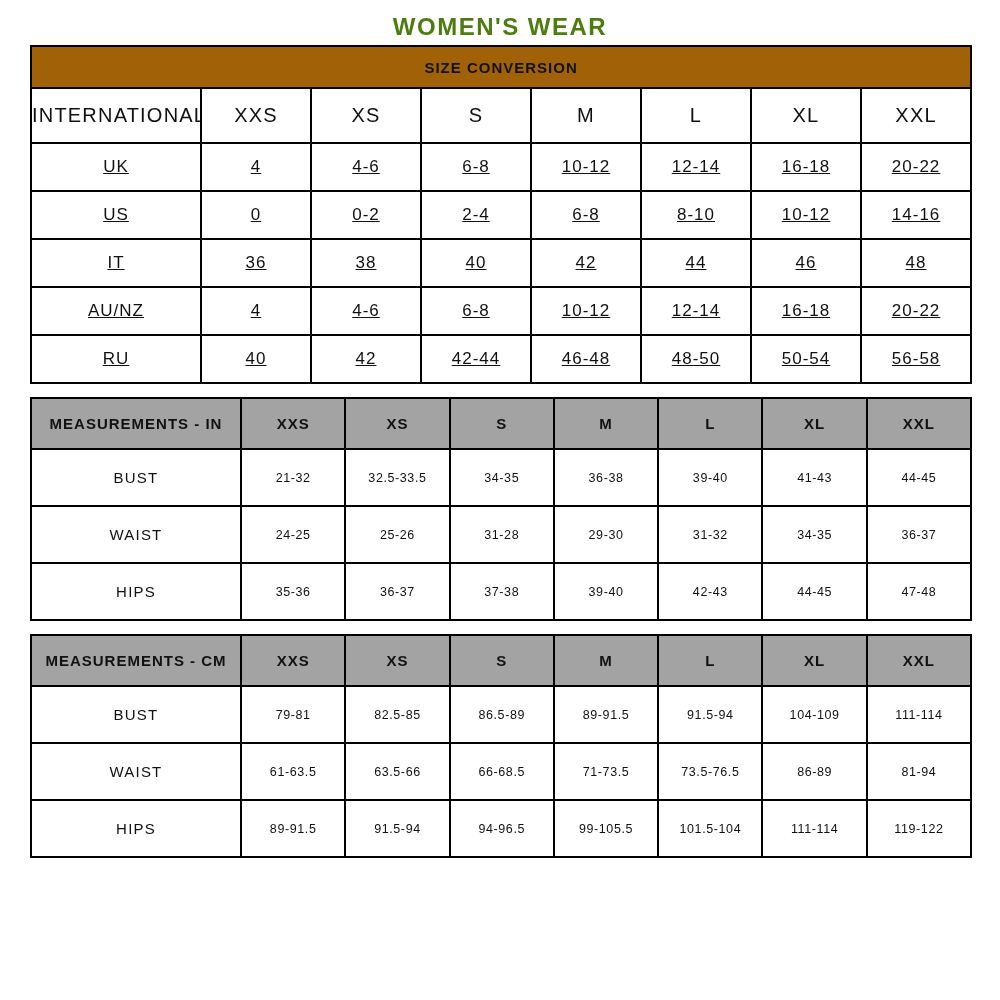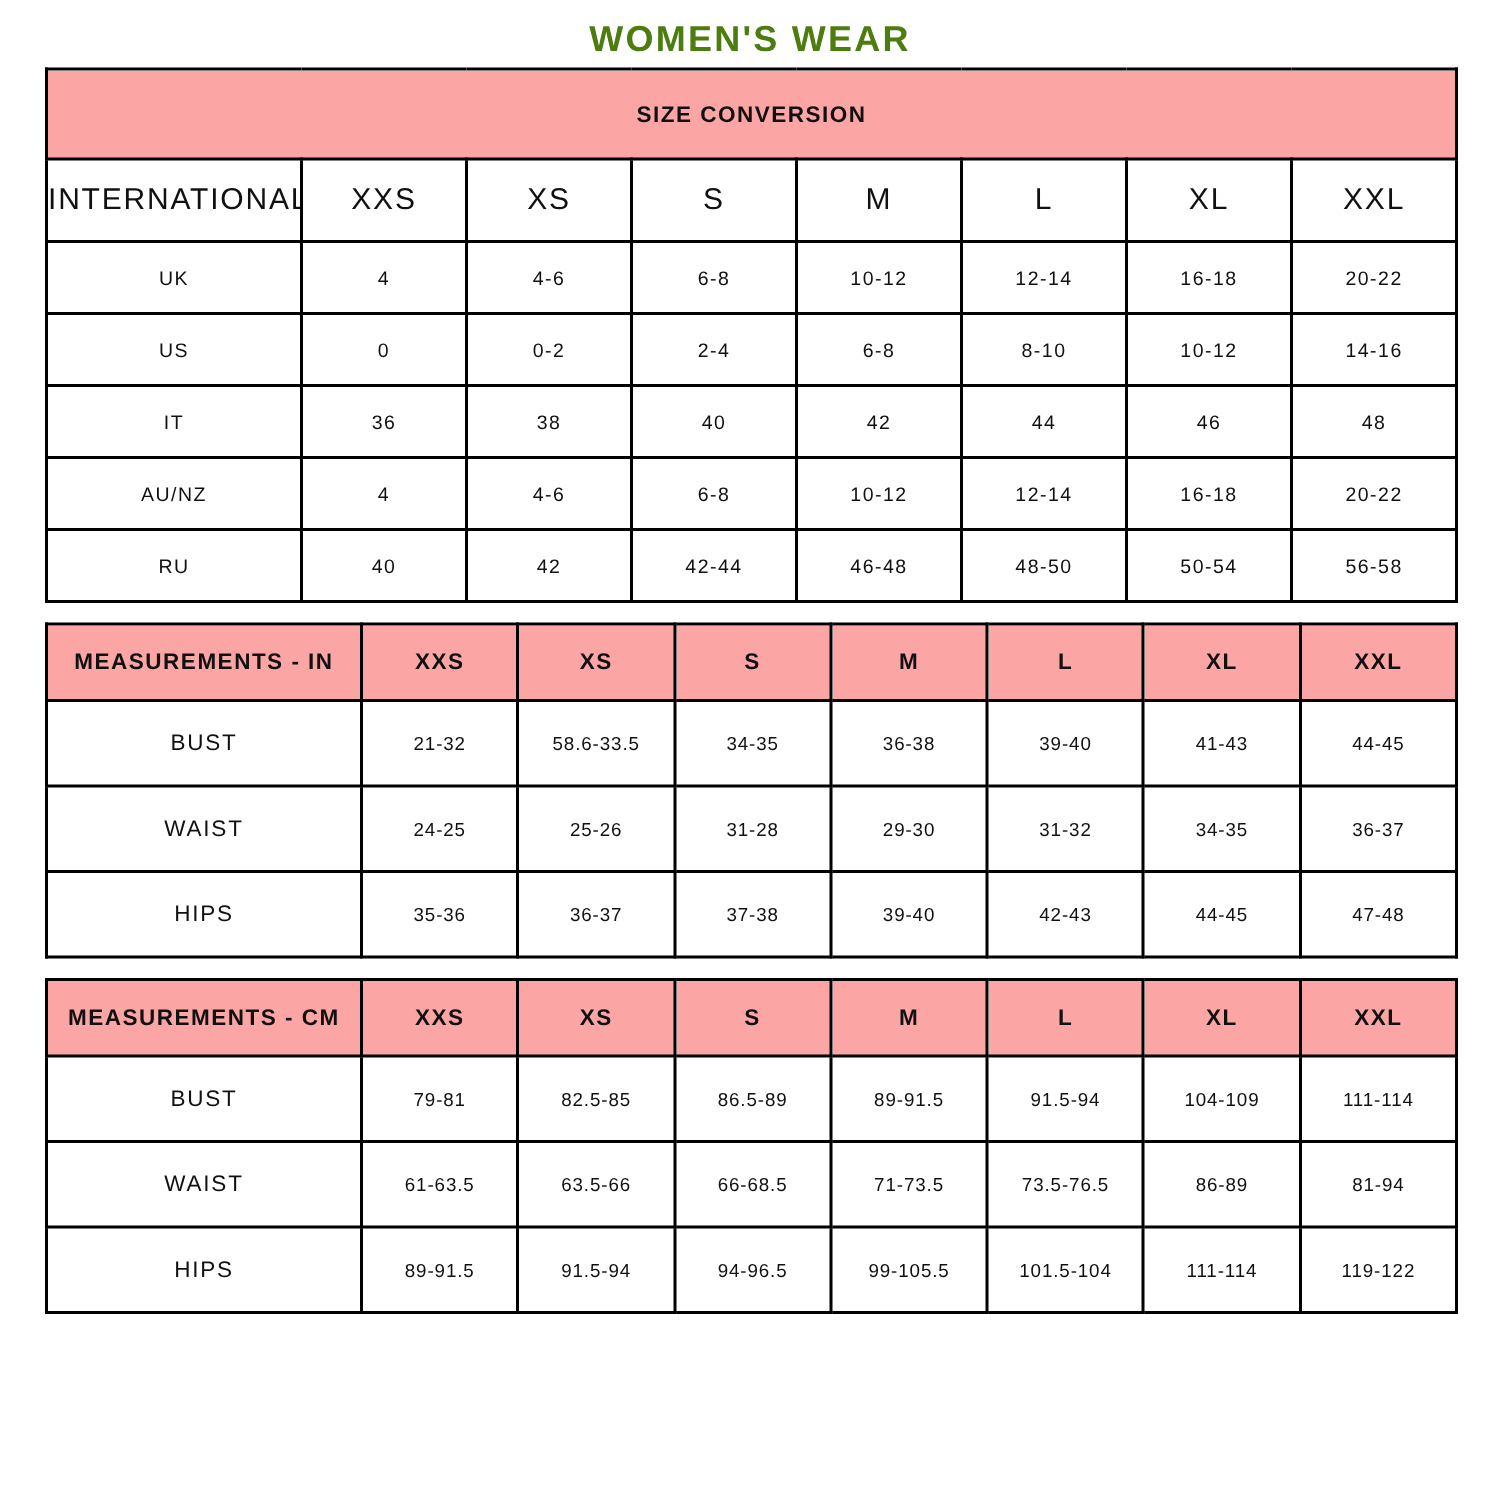--- a/index.html
+++ b/index.html
@@ -29,41 +29,42 @@
   td {
     border: 2px solid #000000;
     text-align: center;
     vertical-align: middle;
     overflow: hidden;
     white-space: nowrap;
   }
   
   #size-conversion { margin-bottom: 13px; }
   #size-conversion .banner-cell {
-    background: #fca5a5;
+    background: #a16207;
     font-weight: bold;
     font-size: 15px;
     letter-spacing: 1px;
-    height: 60px;
+    height: 42px;
   }
   #size-conversion .head-cell {
     height: 55px;
     font-size: 20px;
     letter-spacing: 1.2px;
   }
   #size-conversion .label-cell,
   #size-conversion .value-cell {
     height: 48px;
-    font-size: 13px;
+    font-size: 17px;
     letter-spacing: 1px;
+    text-decoration: underline;
   }
   
   .measure-table { margin-bottom: 13px; }
   .measure-table .head-cell {
-    background: #fca5a5;
+    background: #a3a3a3;
     font-weight: bold;
     font-size: 15px;
     letter-spacing: 1px;
     height: 51px;
   }
   .measure-table .label-cell {
     height: 57px;
     font-size: 15px;
     letter-spacing: 1.2px;
   }
@@ -165,21 +166,21 @@
             <td class="head-cell">XS</td>
             <td class="head-cell">S</td>
             <td class="head-cell">M</td>
             <td class="head-cell">L</td>
             <td class="head-cell">XL</td>
             <td class="head-cell">XXL</td>
           </tr>
           <tr>
             <td class="label-cell">BUST</td>
             <td class="value-cell">21-32</td>
-            <td class="value-cell">58.6-33.5</td>
+            <td class="value-cell">32.5-33.5</td>
             <td class="value-cell">34-35</td>
             <td class="value-cell">36-38</td>
             <td class="value-cell">39-40</td>
             <td class="value-cell">41-43</td>
             <td class="value-cell">44-45</td>
           </tr>
           <tr>
             <td class="label-cell">WAIST</td>
             <td class="value-cell">24-25</td>
             <td class="value-cell">25-26</td>

